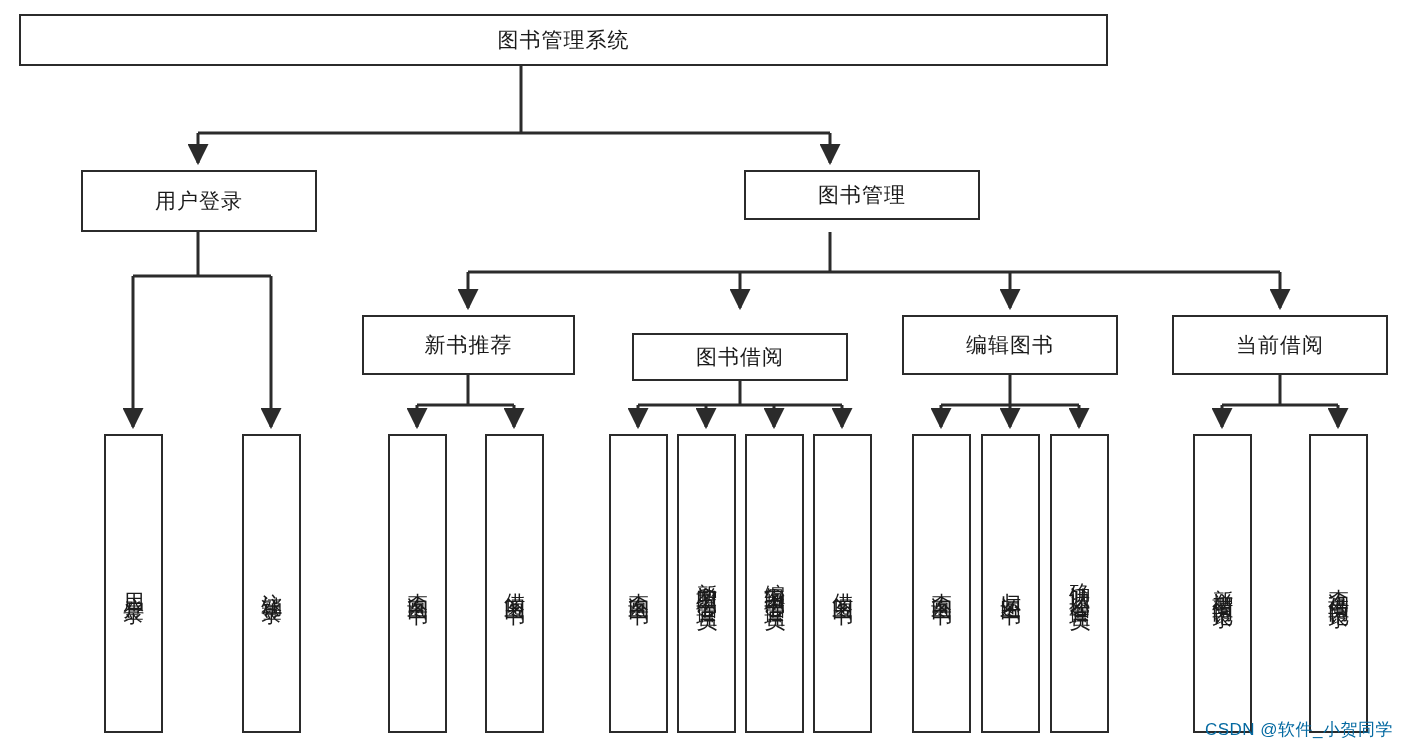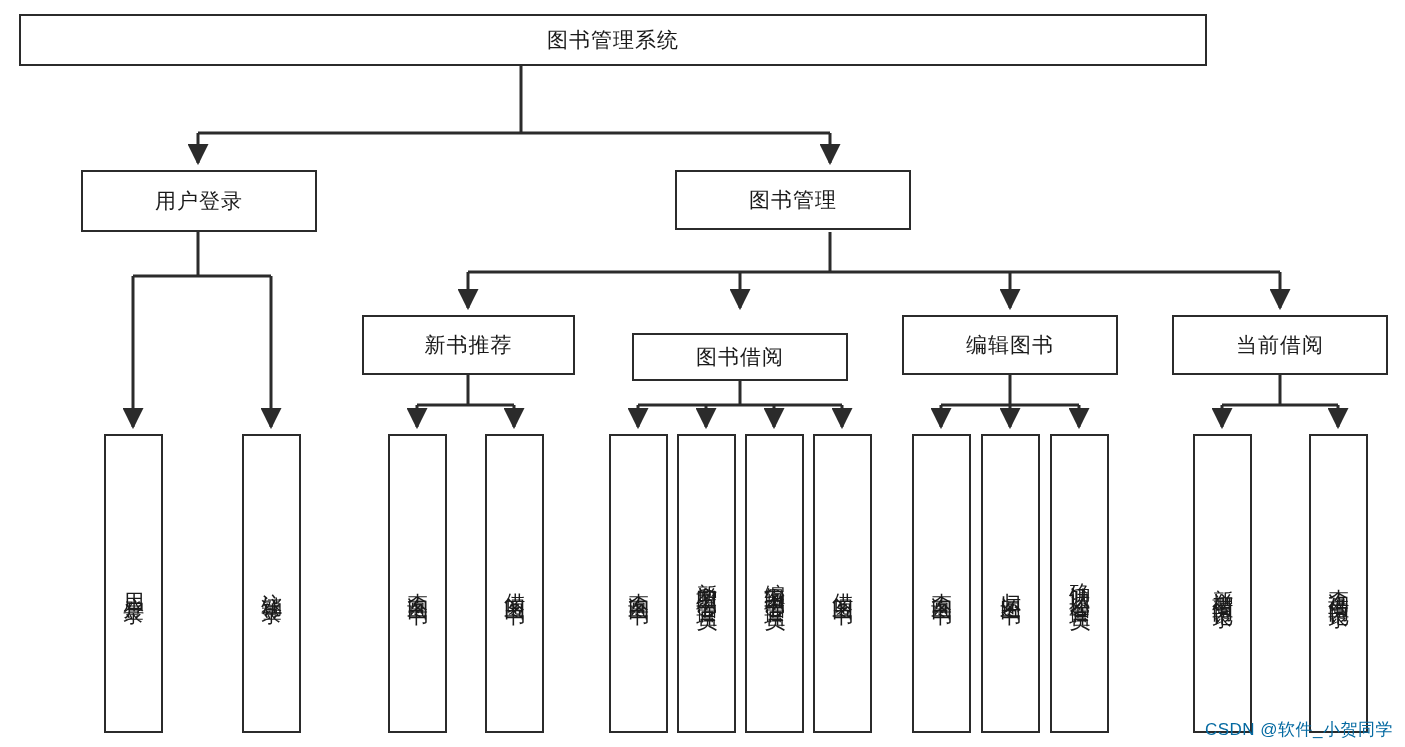--- a/index.html
+++ b/index.html
@@ -66,28 +66,28 @@
       <path d="M 1010 405 L 1010 427" marker-end="url(#arw)"></path>
       <path d="M 1079 405 L 1079 427" marker-end="url(#arw)"></path>
 
       <path d="M 1280 375 L 1280 405"></path>
       <path d="M 1222 405 L 1338 405"></path>
       <path d="M 1222 405 L 1222 427" marker-end="url(#arw)"></path>
       <path d="M 1338 405 L 1338 427" marker-end="url(#arw)"></path>
     </g>
   </svg>
 
-  <div class="node h" style="left:19px;top:14px;width:1188px;height:52px;">
+  <div class="node h" style="left:19px;top:14px;width:1089px;height:52px;">
     <span class="node-label">图书管理系统</span>
   </div>
 
   <div class="node h" style="left:81px;top:170px;width:236px;height:62px;">
     <span class="node-label">用户登录</span>
   </div>
-  <div class="node h" style="left:675px;top:170px;width:236px;height:60px;">
+  <div class="node h" style="left:744px;top:170px;width:236px;height:50px;">
     <span class="node-label">图书管理</span>
   </div>
 
   <div class="node h" style="left:362px;top:315px;width:213px;height:60px;">
     <span class="node-label">新书推荐</span>
   </div>
   <div class="node h" style="left:632px;top:315px;width:216px;height:48px;margin-top:18px;">
     <span class="node-label">图书借阅</span>
   </div>
   <div class="node h" style="left:902px;top:315px;width:216px;height:60px;">

